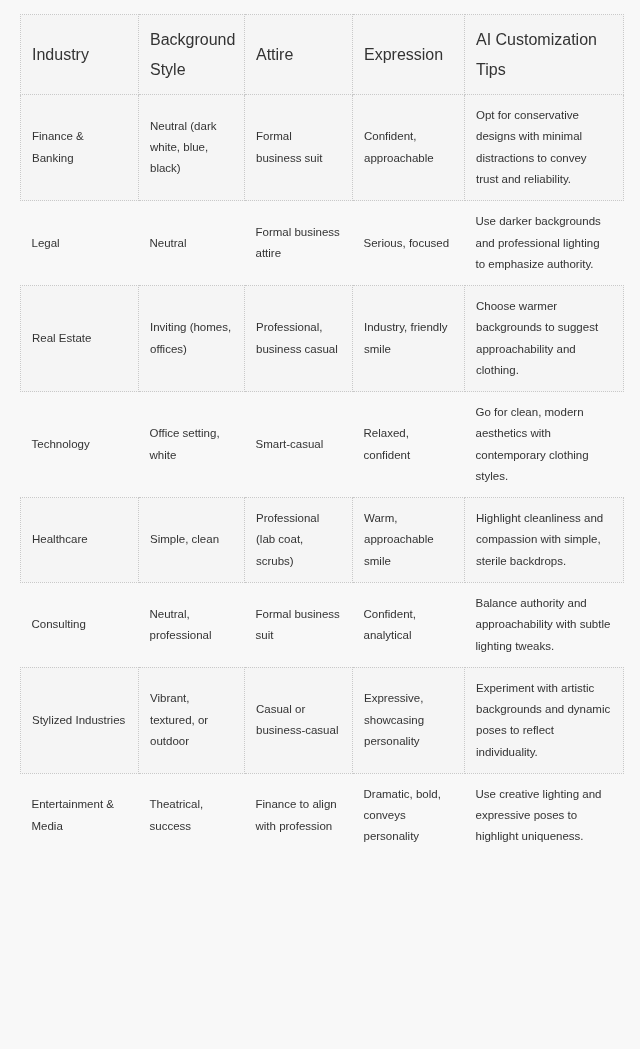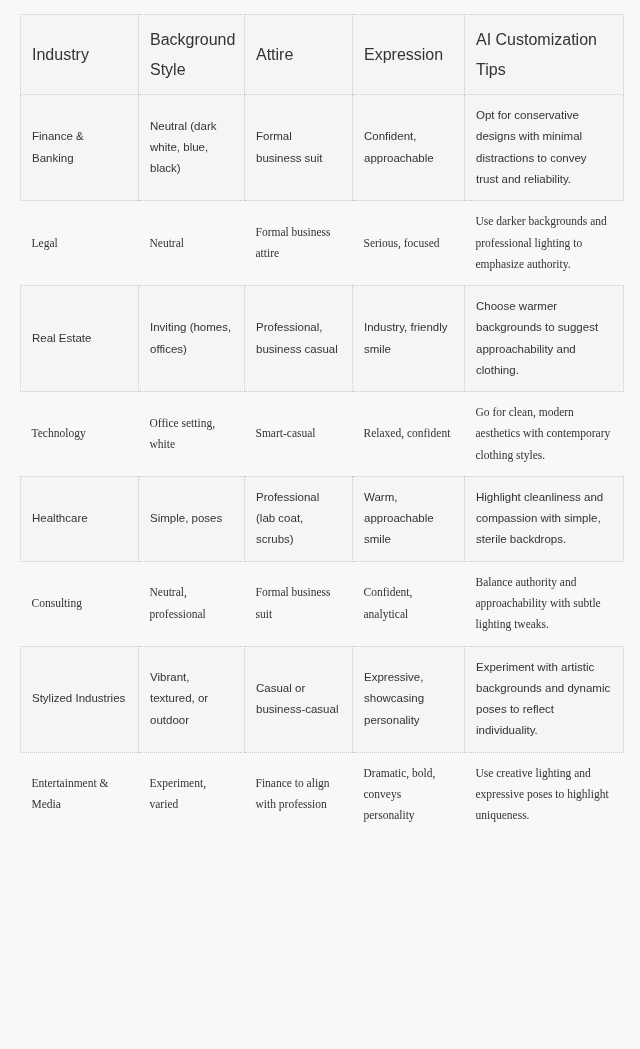--- a/index.html
+++ b/index.html
@@ -72,21 +72,20 @@
       radial-gradient(#d8d8d8 0.5px, transparent 0.55px);
     background-size: 4px 4px, 4px 4px;
     background-position: 0 0, 2px 2px;
     border: 1px dotted #c9c9c9;
   }
 
   
   tr.plain > td {
     background-color: #f8f8f8;
     border: 0;
-    font-family: Liberation Serif, serif;
   }
 
   
   thead th {
     font-weight: 700;
     color: #1b1b1b;
     font-size: 16px;
     line-height: 1.55;
     padding-top: 14px;
     padding-bottom: 14px;
@@ -205,21 +204,21 @@
             </td>
             <td>
               <span class="cell-text">Go for clean, modern aesthetics with contemporary clothing styles.</span>
             </td>
           </tr>
           <tr class="textured">
             <td class="industry-cell">
               <span class="cell-text">Healthcare</span>
             </td>
             <td>
-              <span class="cell-text">Simple, poses</span>
+              <span class="cell-text">Simple, clean</span>
             </td>
             <td>
               <span class="cell-text">Professional (lab coat, scrubs)</span>
             </td>
             <td>
               <span class="cell-text">Warm, approachable smile</span>
             </td>
             <td>
               <span class="cell-text">Highlight cleanliness and compassion with simple, sterile backdrops.</span>
             </td>
@@ -256,21 +255,21 @@
             </td>
             <td>
               <span class="cell-text">Experiment with artistic backgrounds and dynamic poses to reflect individuality.</span>
             </td>
           </tr>
           <tr class="plain">
             <td class="industry-cell">
               <span class="cell-text">Entertainment &amp; Media</span>
             </td>
             <td>
-              <span class="cell-text">Experiment, varied</span>
+              <span class="cell-text">Theatrical, success</span>
             </td>
             <td>
               <span class="cell-text">Finance to align with profession</span>
             </td>
             <td>
               <span class="cell-text">Dramatic, bold, conveys personality</span>
             </td>
             <td>
               <span class="cell-text">Use creative lighting and expressive poses to highlight uniqueness.</span>
             </td>

